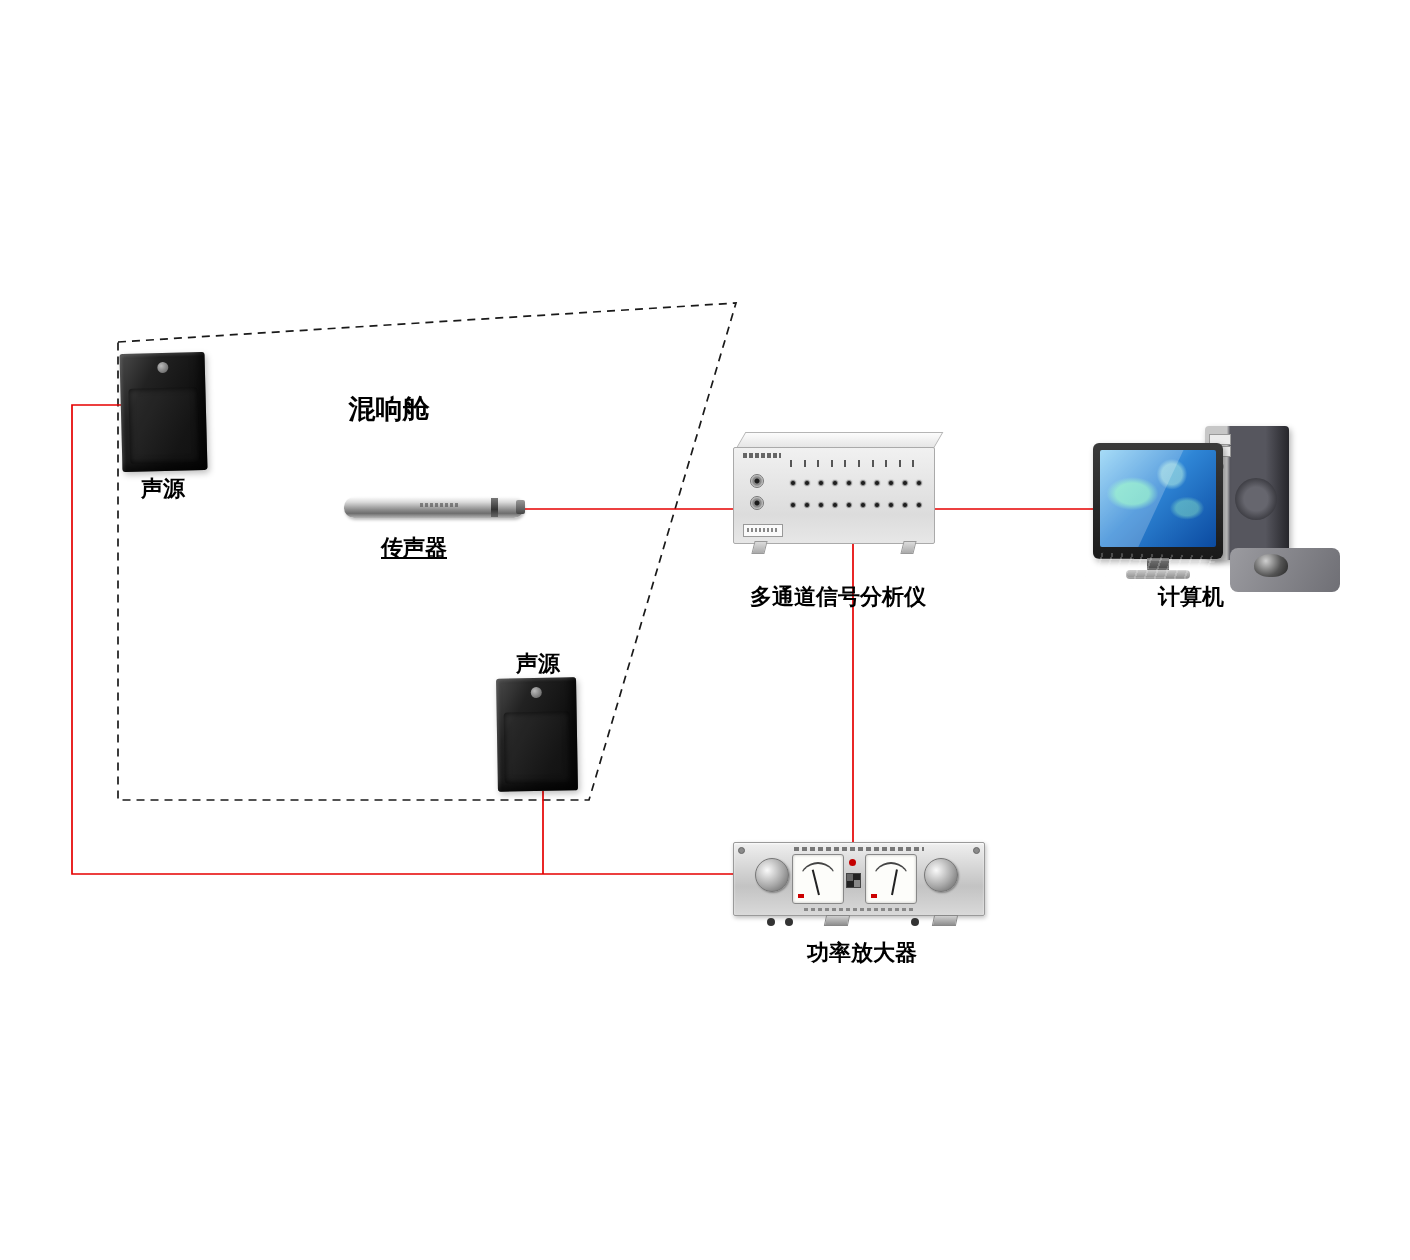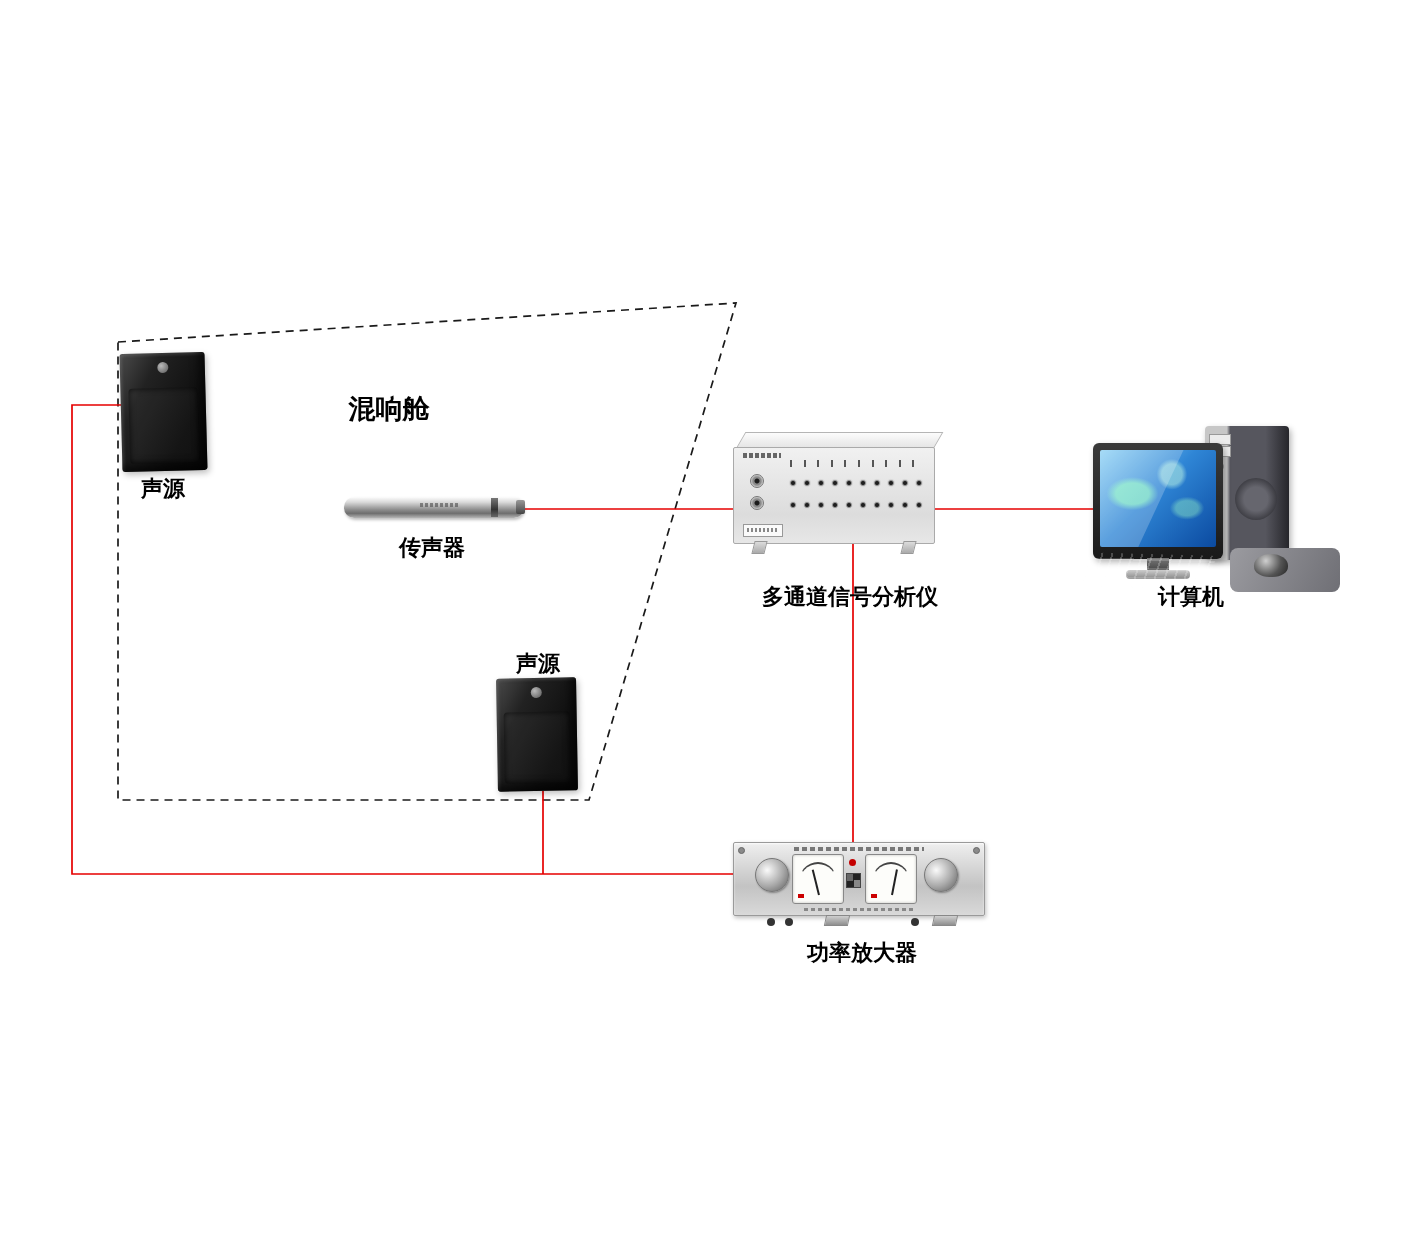--- a/index.html
+++ b/index.html
@@ -146,19 +146,19 @@
     </div>
     <div class="amp-nub" style="left:34px;"></div>
     <div class="amp-nub" style="left:52px;"></div>
     <div class="amp-foot" style="left:92px;"></div>
     <div class="amp-nub" style="left:178px;"></div>
     <div class="amp-foot" style="left:200px;"></div>
   </div>
 
   <div class="device-label chamber-label" style="left:389px;top:391px;">混响舱</div>
   <div class="device-label" style="left:163px;top:474px;">声源</div>
-  <div class="device-label" style="left:432px;top:533px;">传声器</div>
+  <div class="device-label" style="left:414px;top:533px;text-decoration:underline;">传声器</div>
   <div class="device-label" style="left:538px;top:649px;">声源</div>
-  <div class="device-label" style="left:838px;top:582px;margin-left:12px;">多通道信号分析仪</div>
+  <div class="device-label" style="left:838px;top:582px;">多通道信号分析仪</div>
   <div class="device-label" style="left:1191px;top:582px;">计算机</div>
   <div class="device-label" style="left:862px;top:938px;">功率放大器</div>
 
 </div>
 
 </body></html>

